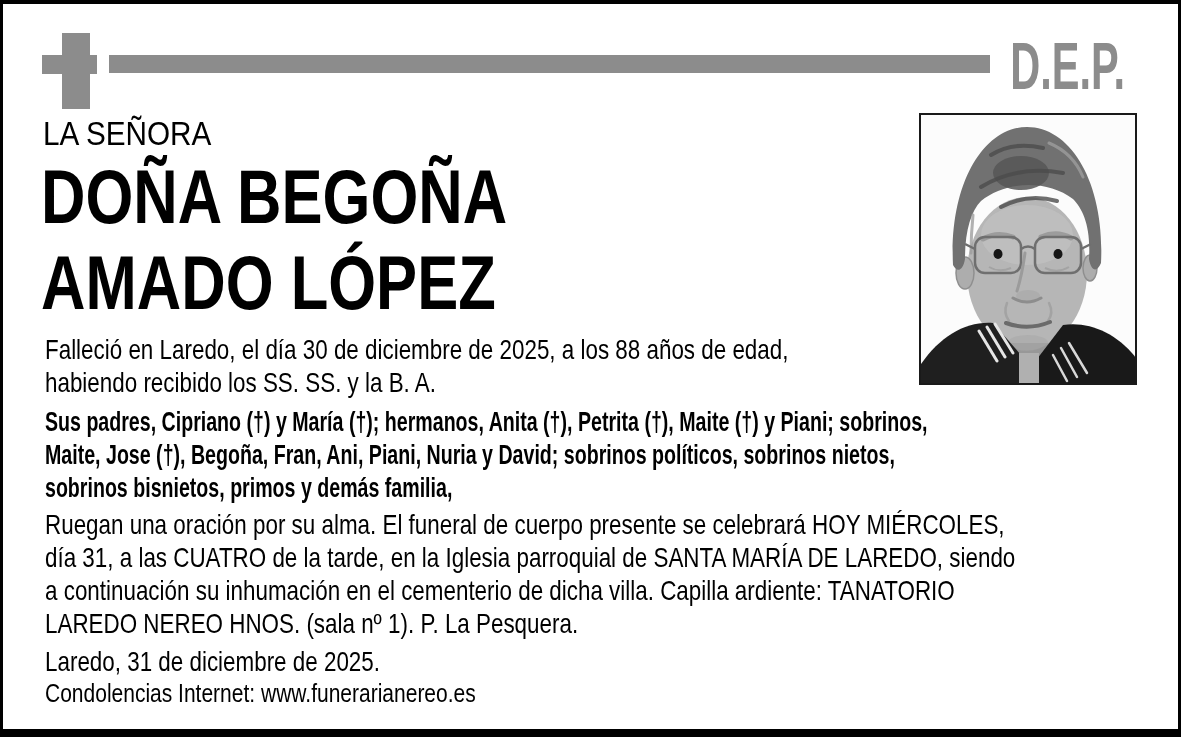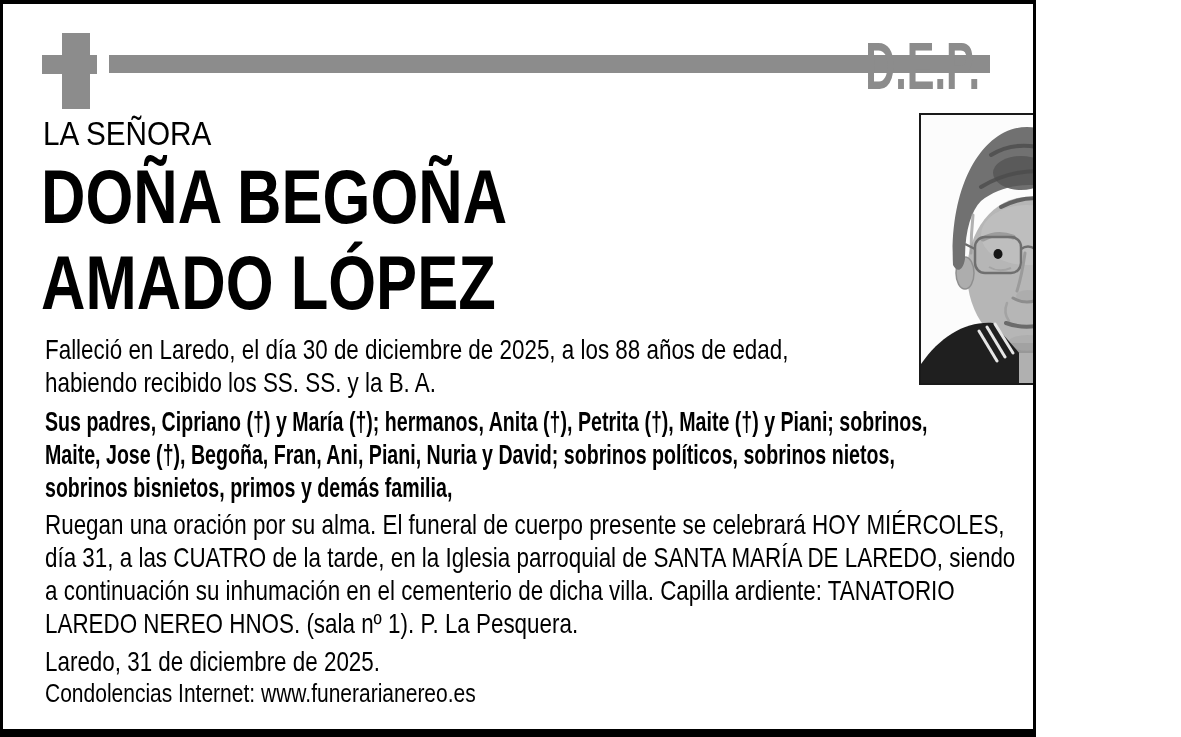--- a/index.html
+++ b/index.html
@@ -2,21 +2,21 @@
 <html lang="es"><head>
 <meta charset="utf-8">
 <title>D.E.P.</title>
 <style>
   * { margin: 0; padding: 0; box-sizing: border-box; }
   html, body { background: #ffffff; }
   body { font-family: "Liberation Sans", sans-serif; color: #000; }
 
   .sheet {
     position: relative;
-    width: 1036px;
+    width: 1181px;
     height: 737px;
     background: #ffffff;
     overflow: hidden;
     --accent: #8c8c8c;
   }
   .frame {
     position: absolute; inset: 0;
     border: 3px solid #000;
     border-top-width: 4px;
     border-bottom-width: 8px;

